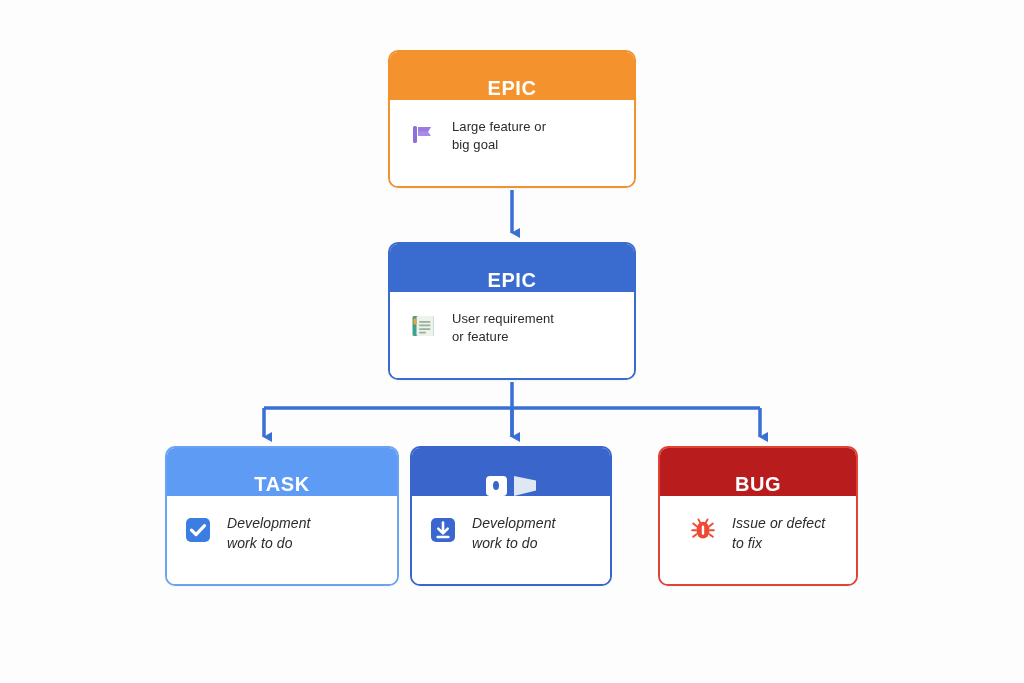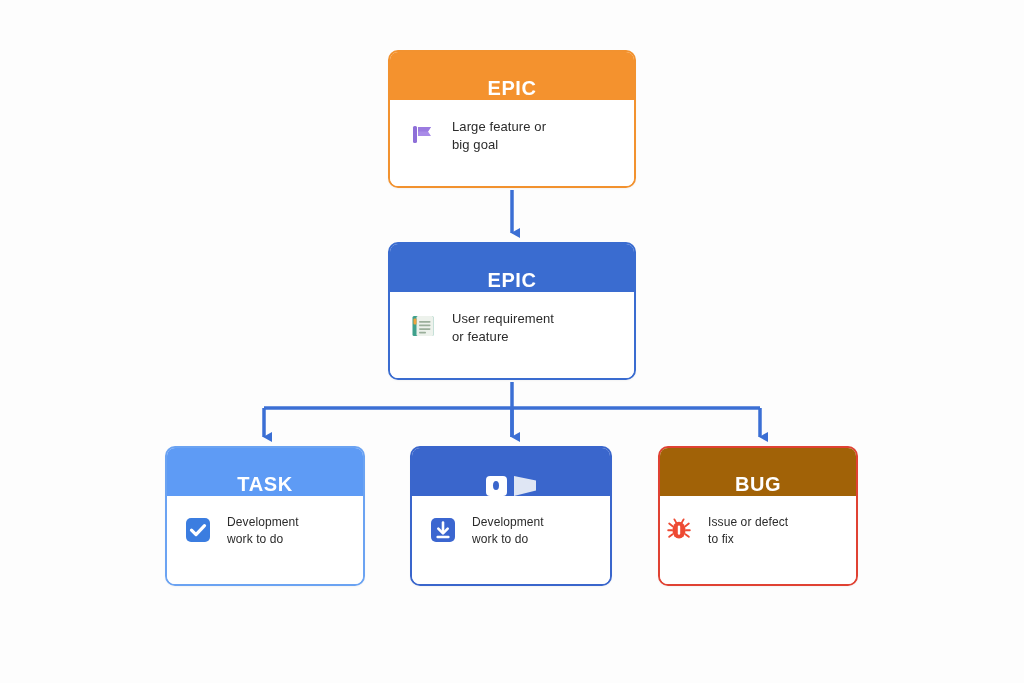--- a/index.html
+++ b/index.html
@@ -96,21 +96,21 @@
     height: 138px;
     border-color: #3A6CD0;
   }
   #card-story .card-header { background: #3A6CD0; }
   #card-story .card-body { height: 86px; }
 
   
   #card-task {
     left: 165px;
     top: 446px;
-    width: 200px;
+    width: 234px;
     height: 140px;
     border-color: #6BA3F2;
   }
   #card-task .card-header { background: #5E9BF5; }
   #card-task .card-body { height: 88px; padding-left: 16px; }
 
   
   #card-subtask {
     left: 410px;
     top: 446px;
@@ -122,24 +122,24 @@
   #card-subtask .card-body { height: 88px; padding-left: 16px; }
 
   
   #card-bug {
     left: 658px;
     top: 446px;
     width: 200px;
     height: 140px;
     border-color: #E04233;
   }
-  #card-bug .card-header { background: #a16207; }
-  #card-bug .card-body { height: 88px; padding-left: 4px; }
-
-  .card-text-sm { font-size: 12px; line-height: 1.42; }
+  #card-bug .card-header { background: #b91c1c; }
+  #card-bug .card-body { height: 88px; padding-left: 28px; }
+
+  .card-text-sm { font-size: 14px; line-height: 1.42; font-style: italic; }
 
   
   .glyph-row {
     display: flex;
     align-items: center;
     gap: 7px;
   }
   .glyph-a {
     width: 21px;
     height: 20px;

